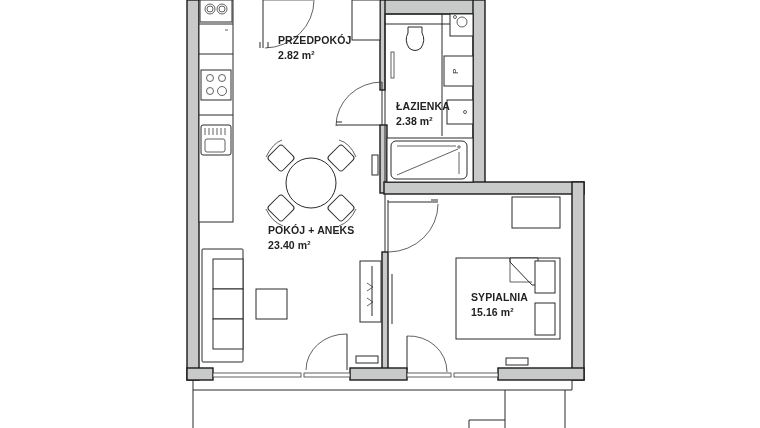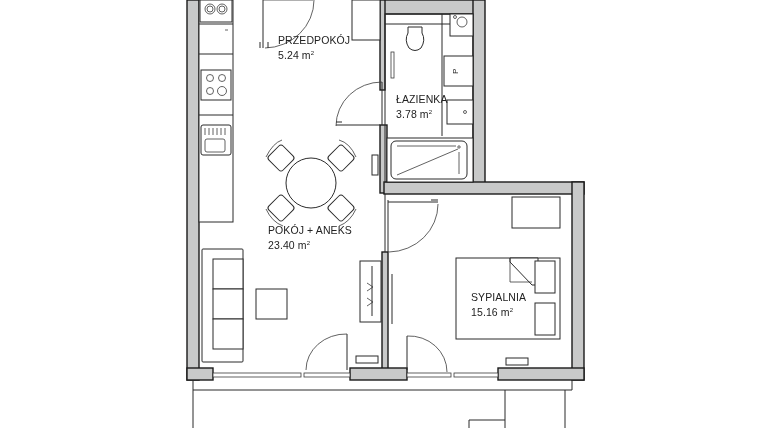--- a/index.html
+++ b/index.html
@@ -3,21 +3,21 @@
 <meta charset="utf-8">
 <style>
   html, body { margin: 0; padding: 0; background: #ffffff; }
   body { width: 760px; height: 428px; overflow: hidden; position: relative; font-family: "Liberation Sans", sans-serif; }
   #plan { position: absolute; left: 0; top: 0; width: 760px; height: 428px; }
   .wall { fill: #c8c9c9; stroke: #1a1a1a; stroke-width: 1.4; }
   .line { fill: none; stroke: #2b2b2b; stroke-width: 1; }
   .thin { fill: none; stroke: #3a3a3a; stroke-width: 0.8; }
   .furn { fill: #ffffff; stroke: #2b2b2b; stroke-width: 1; }
   .win { fill: #ffffff; stroke: #3a3a3a; stroke-width: 0.8; }
-  .room-label { position: absolute; font-size: 10.5px; line-height: 13px; color: #222; letter-spacing: 0.1px; }
+  .room-label { position: absolute; font-size: 10.5px; line-height: 13px; color: #222; letter-spacing: 0.1px; font-weight: bold; }
   .room-label .area sup { font-size: 6px; vertical-align: 4px; }
 </style>
 </head>
 <body>
 
 <svg id="plan" viewBox="0 0 760 428" xmlns="http://www.w3.org/2000/svg">
 
   <g>
 
     <rect class="wall" x="187" y="0" width="12" height="380"></rect>
@@ -199,26 +199,26 @@
   <g>
     <line class="line" x1="407" y1="336" x2="407" y2="370"></line>
     <path class="thin" d="M407 336 A 38 36 0 0 1 447 372"></path>
   </g>
 
   <line class="line" x1="385" y1="194" x2="385" y2="252"></line>
 </svg>
 
 <div class="room-label" style="left:278px; top:34px;">
   <div>PRZEDPOKÓJ</div>
-  <div class="area"><span>5.24 m</span><sup>2</sup></div>
-</div>
-
-<div class="room-label" style="left:396px; top:93px;">
+  <div class="area"><span>2.82 m</span><sup>2</sup></div>
+</div>
+
+<div class="room-label" style="left:396px; top:100px;">
   <div>ŁAZIENKA</div>
-  <div class="area"><span>3.78 m</span><sup>2</sup></div>
+  <div class="area"><span>2.38 m</span><sup>2</sup></div>
 </div>
 
 <div class="room-label" style="left:268px; top:224px;">
   <div>POKÓJ + ANEKS</div>
   <div class="area"><span>23.40 m</span><sup>2</sup></div>
 </div>
 
 <div class="room-label" style="left:471px; top:291px;">
   <div>SYPIALNIA</div>
   <div class="area"><span>15.16 m</span><sup>2</sup></div>

